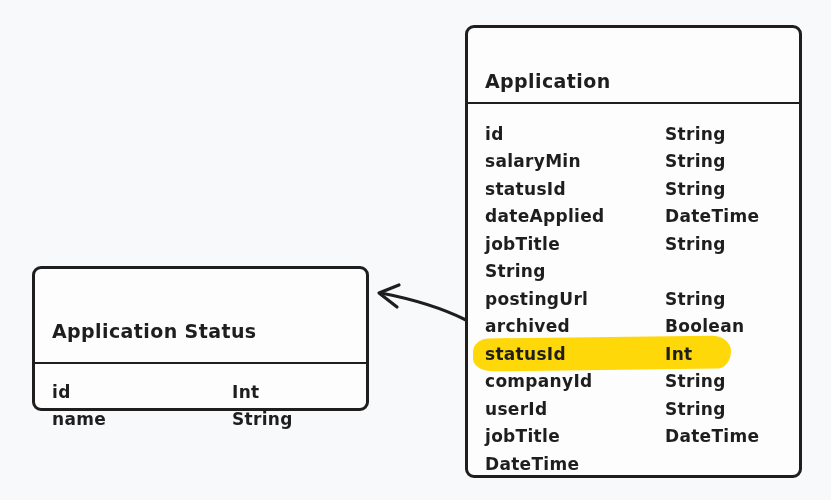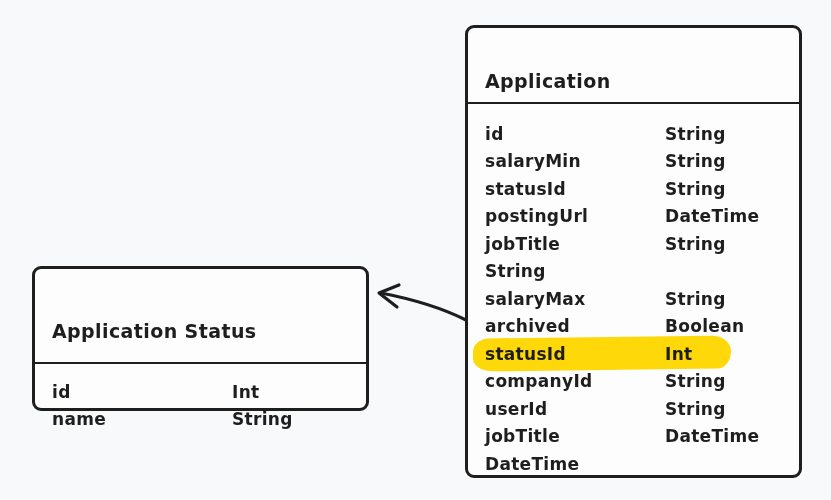--- a/index.html
+++ b/index.html
@@ -121,32 +121,32 @@
       </div>
       <div class="field-row">
         <span class="field-name">salaryMin</span>
         <span class="field-type">String</span>
       </div>
       <div class="field-row">
         <span class="field-name">statusId</span>
         <span class="field-type">String</span>
       </div>
       <div class="field-row">
-        <span class="field-name">postingUrl</span>
+        <span class="field-name">dateApplied</span>
         <span class="field-type">DateTime</span>
       </div>
       <div class="field-row">
         <span class="field-name">jobTitle</span>
         <span class="field-type">String</span>
       </div>
       <div class="field-row">
         <span class="field-type">String</span>
       </div>
       <div class="field-row">
-        <span class="field-name">salaryMax</span>
+        <span class="field-name">postingUrl</span>
         <span class="field-type">String</span>
       </div>
       <div class="field-row">
         <span class="field-name">archived</span>
         <span class="field-type">Boolean</span>
       </div>
       <div class="field-row">
         <span class="highlight-blob"></span>
         <span class="field-name">statusId</span>
         <span class="field-type">Int</span>

